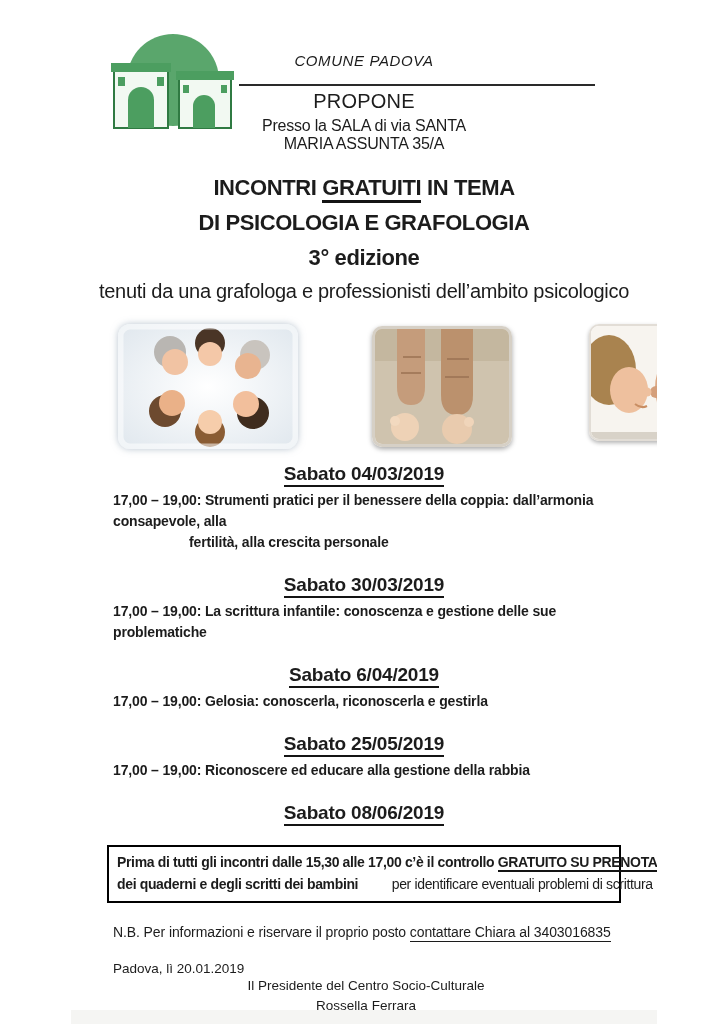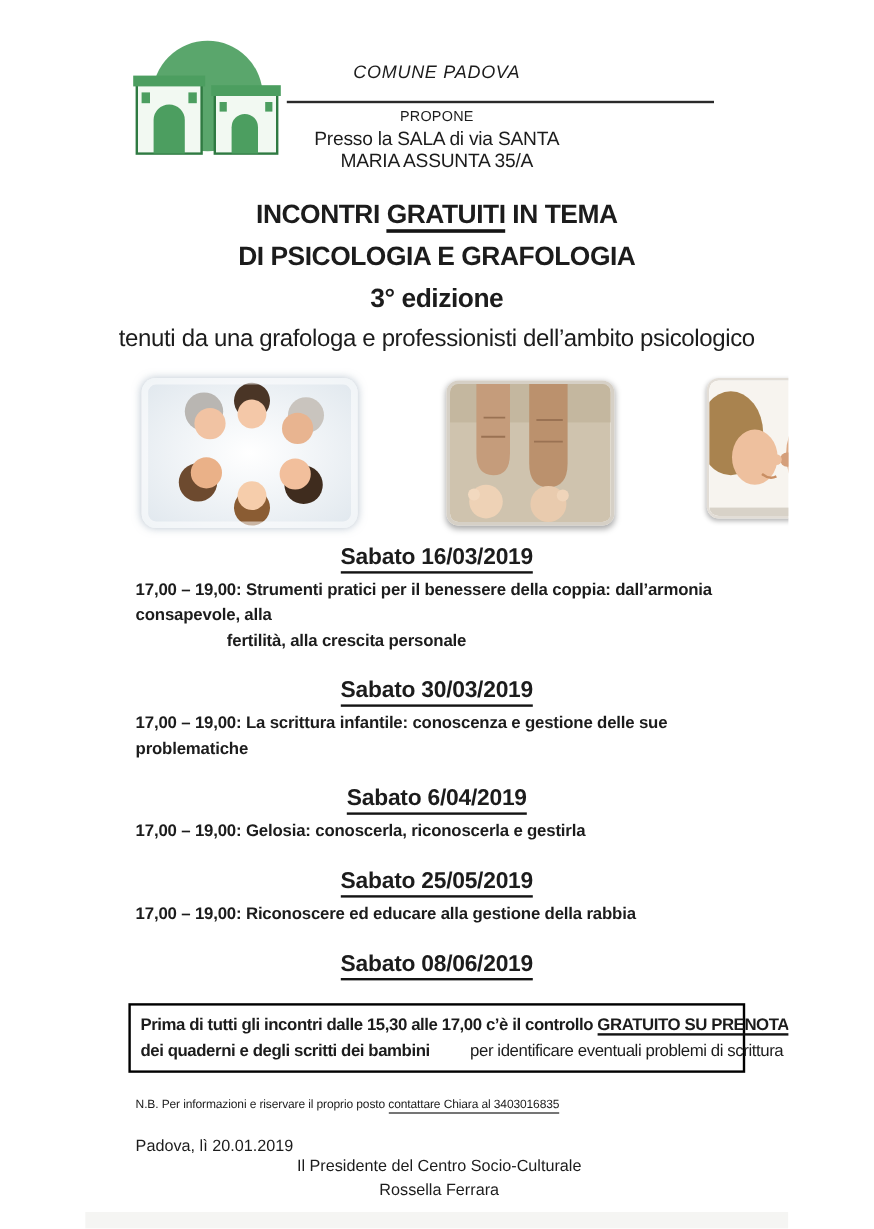--- a/index.html
+++ b/index.html
@@ -9,21 +9,21 @@
     font-family:"Liberation Sans", sans-serif; color:#1c1c1c;
   }
 
   
   .logo-left  { position:absolute; left:38px;  top:30px; width:126px; height:118px; }
   .logo-right { position:absolute; left:598px; top:26px; width:104px; height:126px; }
   .header-center { padding-top:52px; margin:0 168px; text-align:center; }
   .comune  { font-style:italic; font-size:15px; letter-spacing:0.6px; }
   .divider { width:356px; margin:15px auto 0; height:0; border-bottom:2px solid #2a2a2a; }
   .org     { margin-top:14px; font-style:italic; font-weight:bold; font-size:16.5px; letter-spacing:-0.2px; }
-  .propone { margin-top:4px;  font-size:12px; letter-spacing:0.2px; }
+  .propone { margin-top:4px;  font-size:20px; letter-spacing:0.2px; }
   .presso  { margin-top:4px;  font-size:16px; letter-spacing:-0.2px; }
 
   
   .title-block { margin-top:17px; text-align:center; }
   .title-line  { font-weight:bold; font-size:22px; line-height:35px; letter-spacing:-0.4px; }
   .u-thick     { border-bottom:3px solid #141414; padding-bottom:0; }
   .subtitle    { margin-top:5px; font-size:20px; letter-spacing:-0.3px; }
 
   
   .photos { position:relative; height:131px; margin-top:19px; }
@@ -41,21 +41,21 @@
   .session-body { margin:5px 18px 0 42px; font-weight:bold; font-size:14px; line-height:21px; letter-spacing:-0.15px; }
   .session-cont { margin:0 18px 0 118px; font-weight:bold; font-size:14px; line-height:21px; letter-spacing:-0.15px; }
 
   
   .res-box { margin:13px 36px 0; border:2px solid #000; padding:4px 8px 6px;
              font-size:14px; font-weight:bold; line-height:22px; letter-spacing:-0.35px; white-space:nowrap; }
   .res-box .uline { border-bottom:2px solid #141414; }
   .res-box .reg   { font-weight:normal;margin-left:30px; }
 
   
-  .nb { margin:21px 42px 0; font-size:10px; letter-spacing:-0.1px; }
+  .nb { margin:21px 42px 0; font-size:14px; letter-spacing:-0.1px; }
   .nb .uline { border-bottom:1.5px solid #1c1c1c; padding-bottom:1px; }
   .footer { margin:21px 38px 0 42px; display:flex; justify-content:space-between; font-size:13.5px;flex-direction:column; }
   .footer-right { text-align:center; line-height:20px; }
   .bottom-strip { position:absolute; left:0; right:0; bottom:0; height:14px; background:#f5f5f3; }
 </style>
 </head>
 <body>
 
 <div class="page">
 
@@ -168,21 +168,21 @@
         <circle cx="56" cy="66" r="4.5" fill="#eec09e"></circle>
         <path d="M44 78 q6 5 12 2" stroke="#c98e63" stroke-width="2" fill="none"></path>
         <rect y="106" width="132" height="7" fill="#d8d2c8"></rect>
       </svg>
     </div>
   </div>
 
   <div class="schedule">
 
     <div class="session">
-      <div class="session-date"><span>Sabato 16/03/2019</span></div>
+      <div class="session-date"><span>Sabato 04/03/2019</span></div>
       <div class="session-body">17,00 – 19,00: Strumenti pratici per il benessere della coppia: dall’armonia consapevole, alla</div>
       <div class="session-cont">fertilità, alla crescita personale</div>
     </div>
 
     <div class="session">
       <div class="session-date"><span>Sabato 30/03/2019</span></div>
       <div class="session-body">17,00 – 19,00: La scrittura infantile: conoscenza e gestione delle sue problematiche</div>
     </div>
 
     <div class="session">

